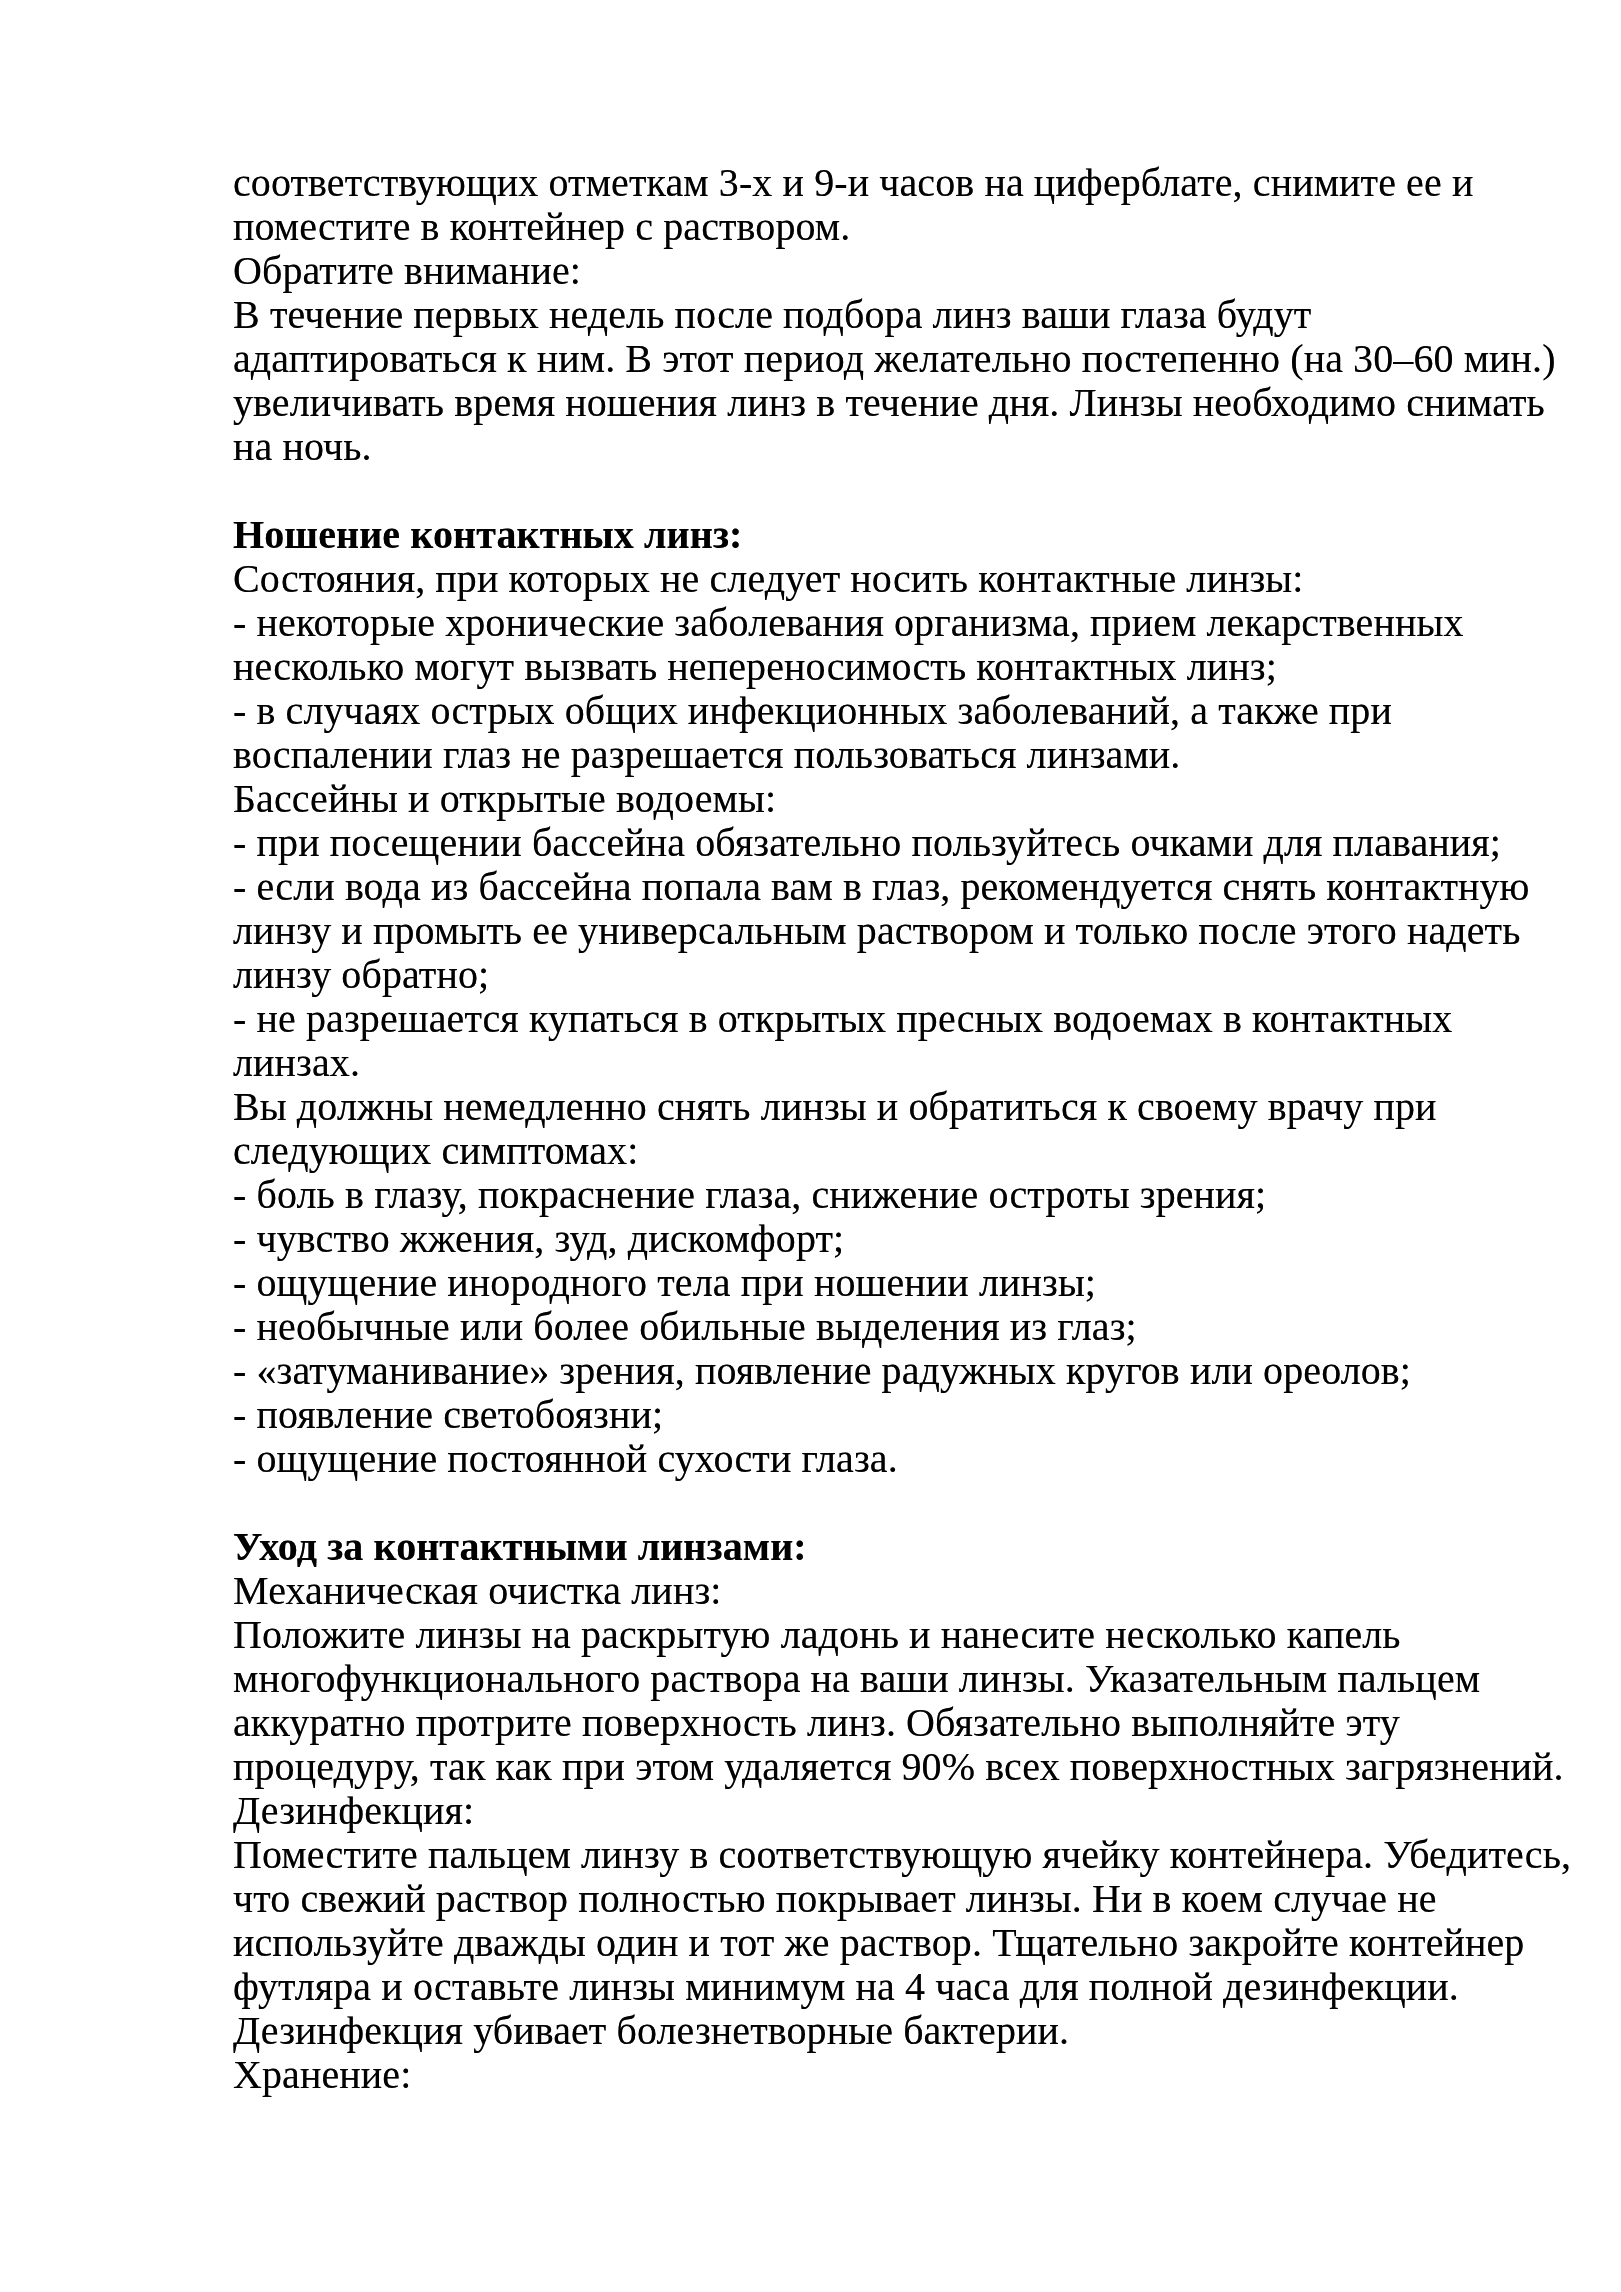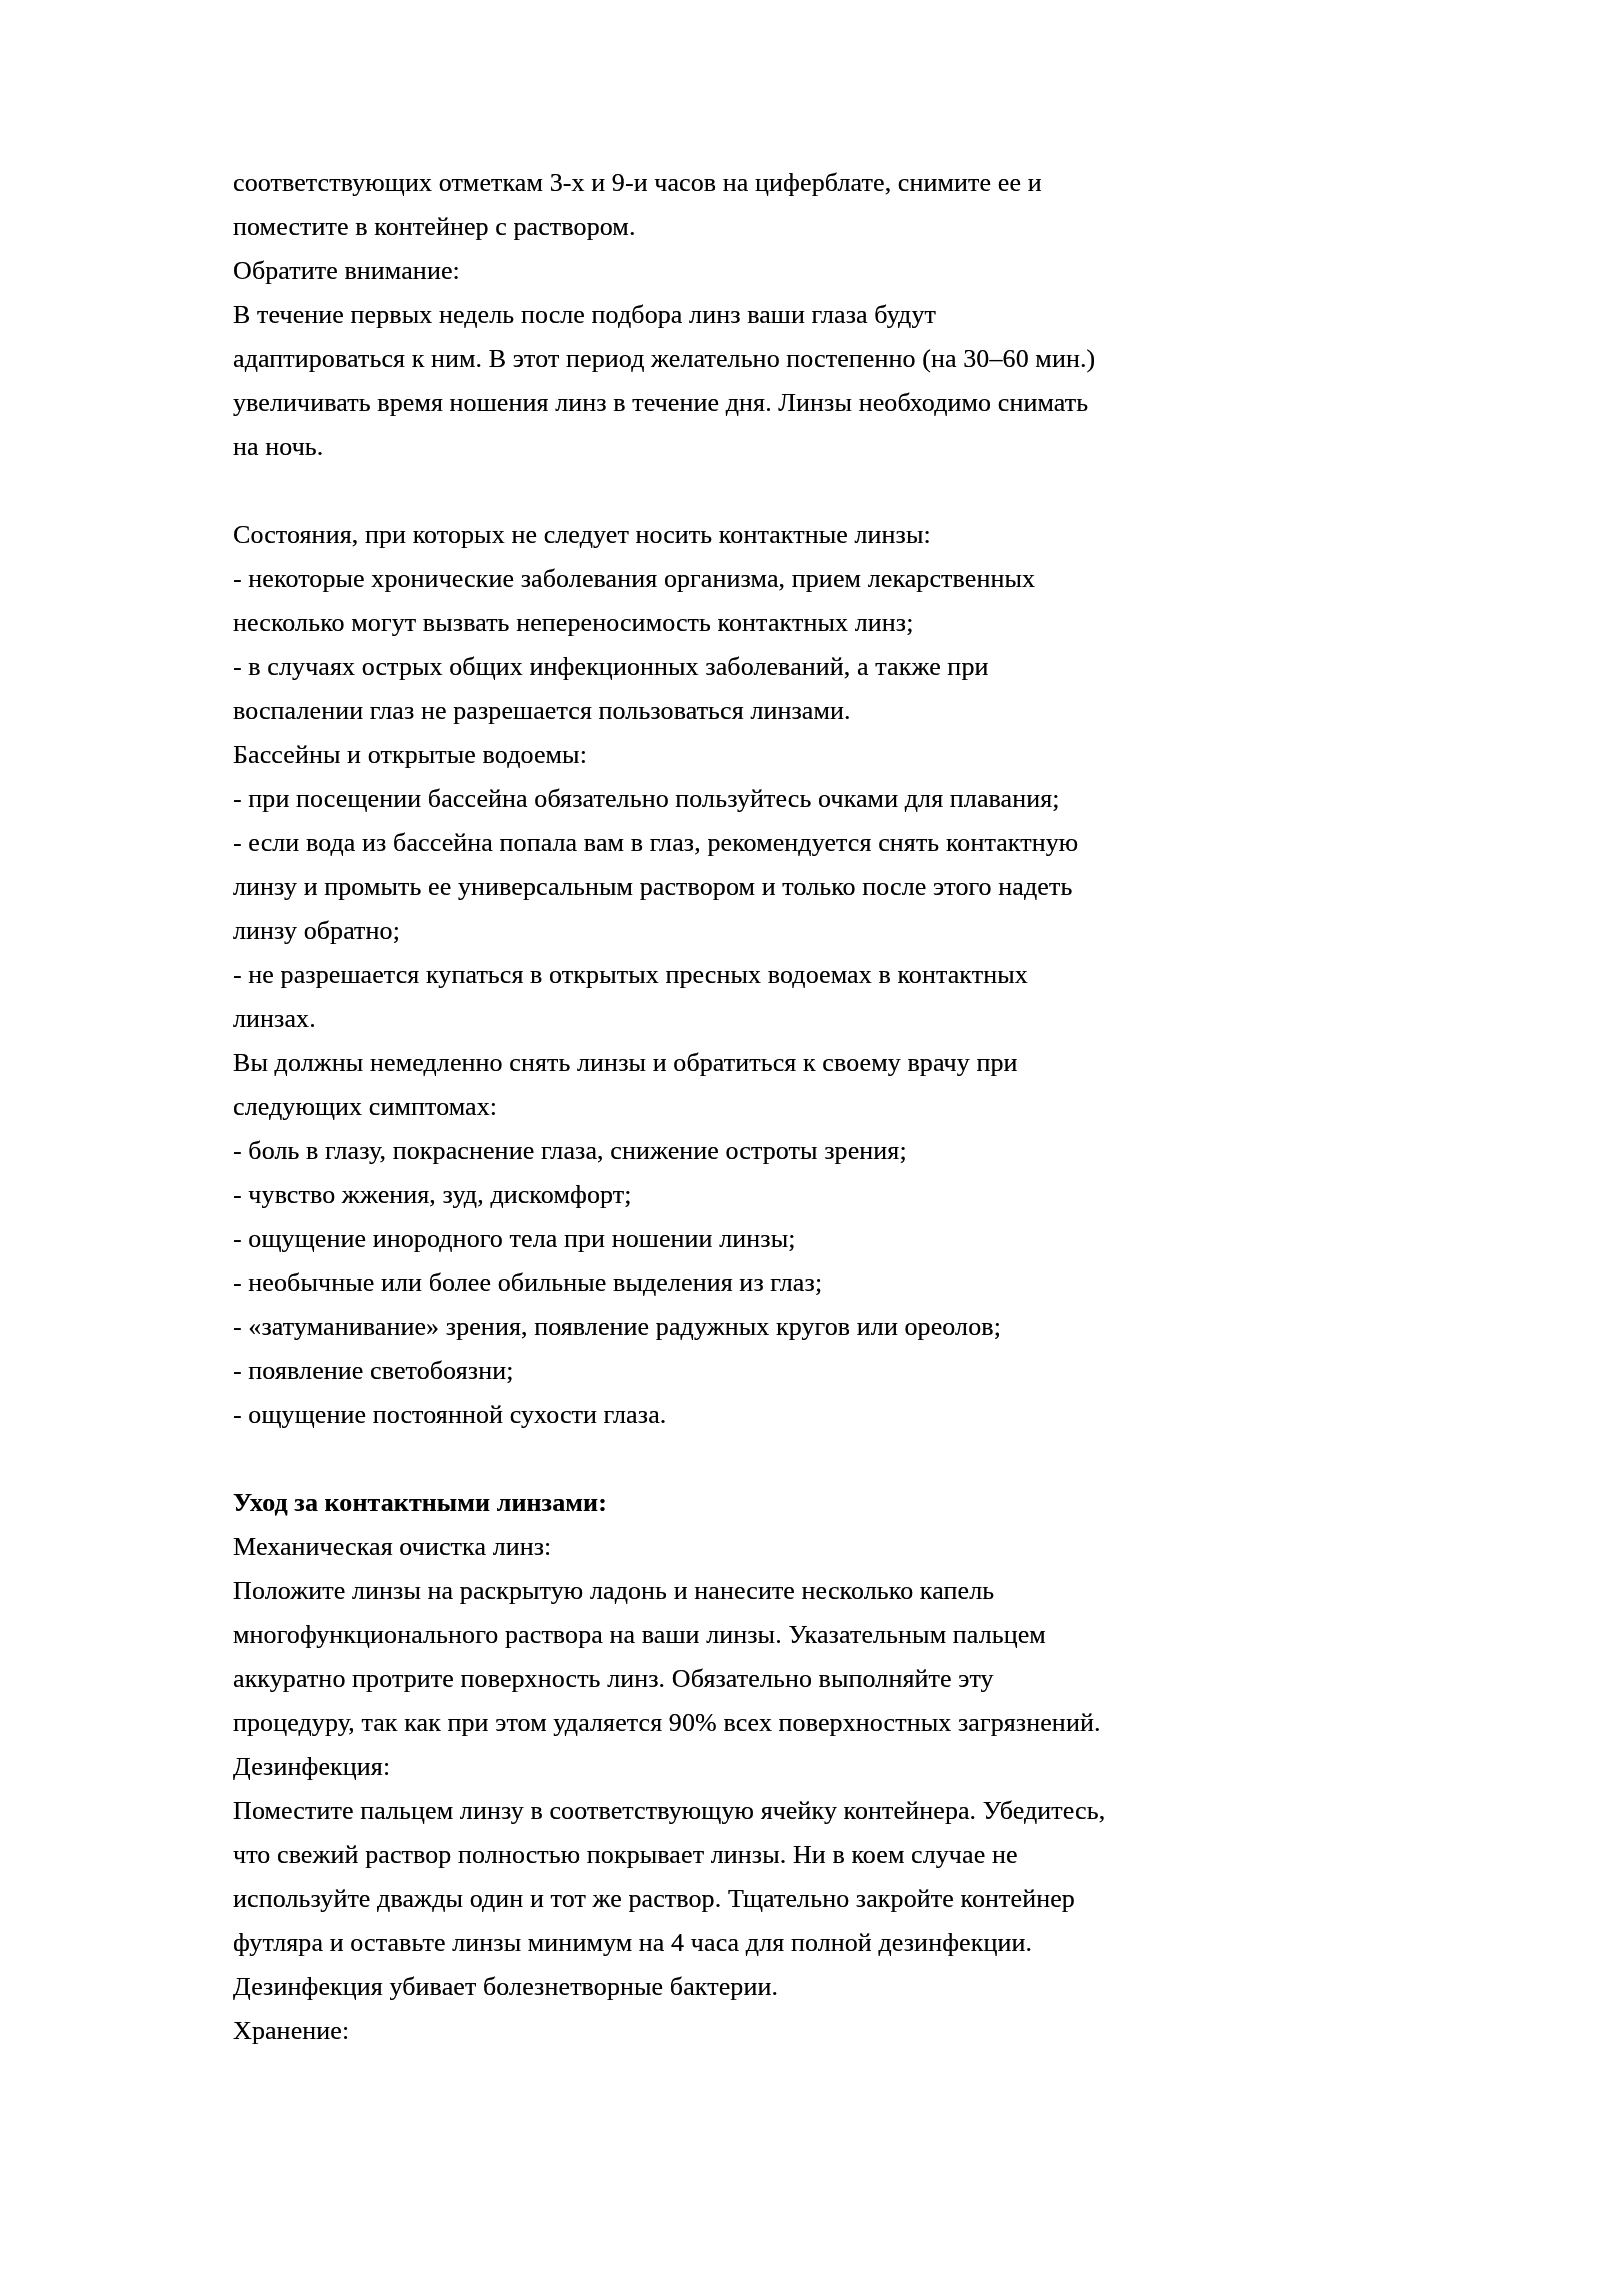--- a/index.html
+++ b/index.html
@@ -17,41 +17,42 @@
   }
   .doc {
     position: absolute;
     left: 233px;
     top: 161px;
     width: 1274px;
   }
   .ln {
     height: 44px;
     line-height: 44px;
-    font-size: 26px;
+    font-size: 40px;
     white-space: nowrap;
     letter-spacing: 0.1px;
     text-shadow: 0 0 0.6px rgba(0,0,0,0.55);
   }
   .it { }
   .bd { font-weight: bold; }
   .blank {  }
 </style>
 </head>
 <body>
 
 <div class="doc">
   <div class="ln">соответствующих отметкам 3-х и 9-и часов на циферблате, снимите ее и</div>
   <div class="ln">поместите в контейнер с раствором.</div>
   <div class="ln it">Обратите внимание:</div>
   <div class="ln">В течение первых недель после подбора линз ваши глаза будут</div>
   <div class="ln">адаптироваться к ним. В этот период желательно постепенно (на 30–60 мин.)</div>
   <div class="ln">увеличивать время ношения линз в течение дня. Линзы необходимо снимать</div>
   <div class="ln">на ночь.</div>
   <div class="ln blank"></div>
+  <div class="ln bd">Ношение контактных линз:</div>
   <div class="ln it">Состояния, при которых не следует носить контактные линзы:</div>
   <div class="ln">- некоторые хронические заболевания организма, прием лекарственных</div>
   <div class="ln">несколько могут вызвать непереносимость контактных линз;</div>
   <div class="ln">- в случаях острых общих инфекционных заболеваний, а также при</div>
   <div class="ln">воспалении глаз не разрешается пользоваться линзами.</div>
   <div class="ln it">Бассейны и открытые водоемы:</div>
   <div class="ln">- при посещении бассейна обязательно пользуйтесь очками для плавания;</div>
   <div class="ln">- если вода из бассейна попала вам в глаз, рекомендуется снять контактную</div>
   <div class="ln">линзу и промыть ее универсальным раствором и только после этого надеть</div>
   <div class="ln">линзу обратно;</div>

